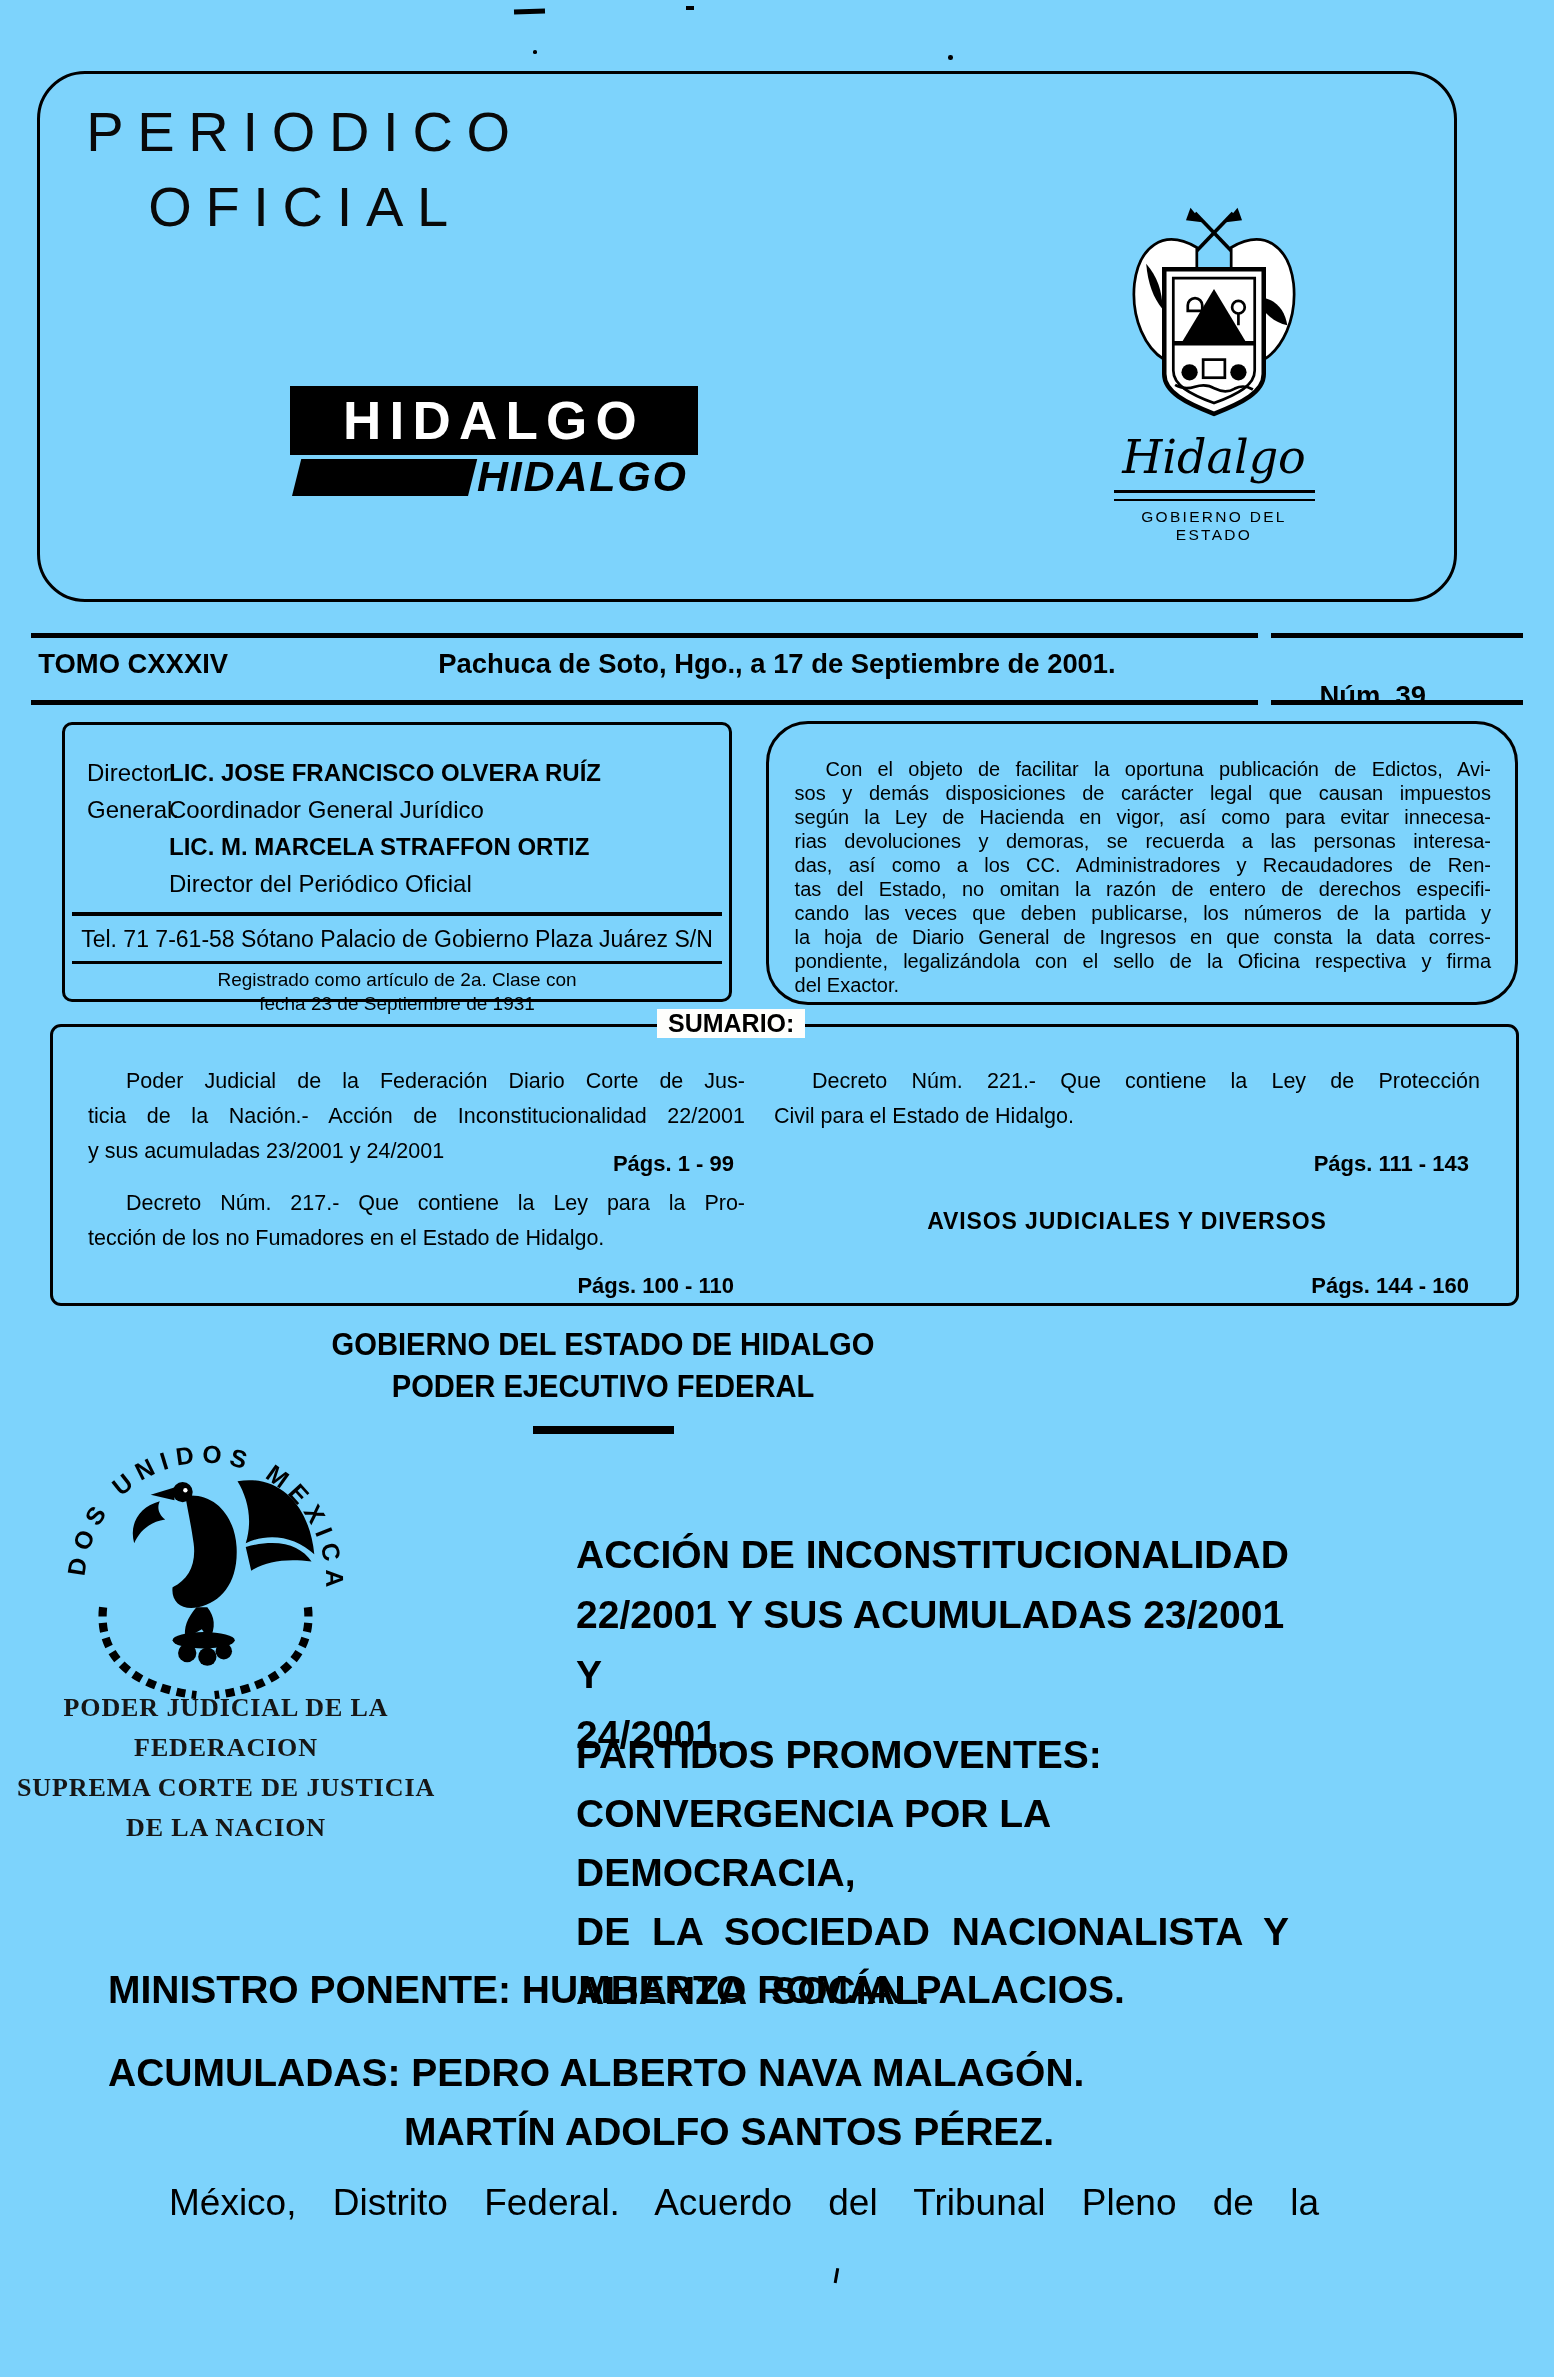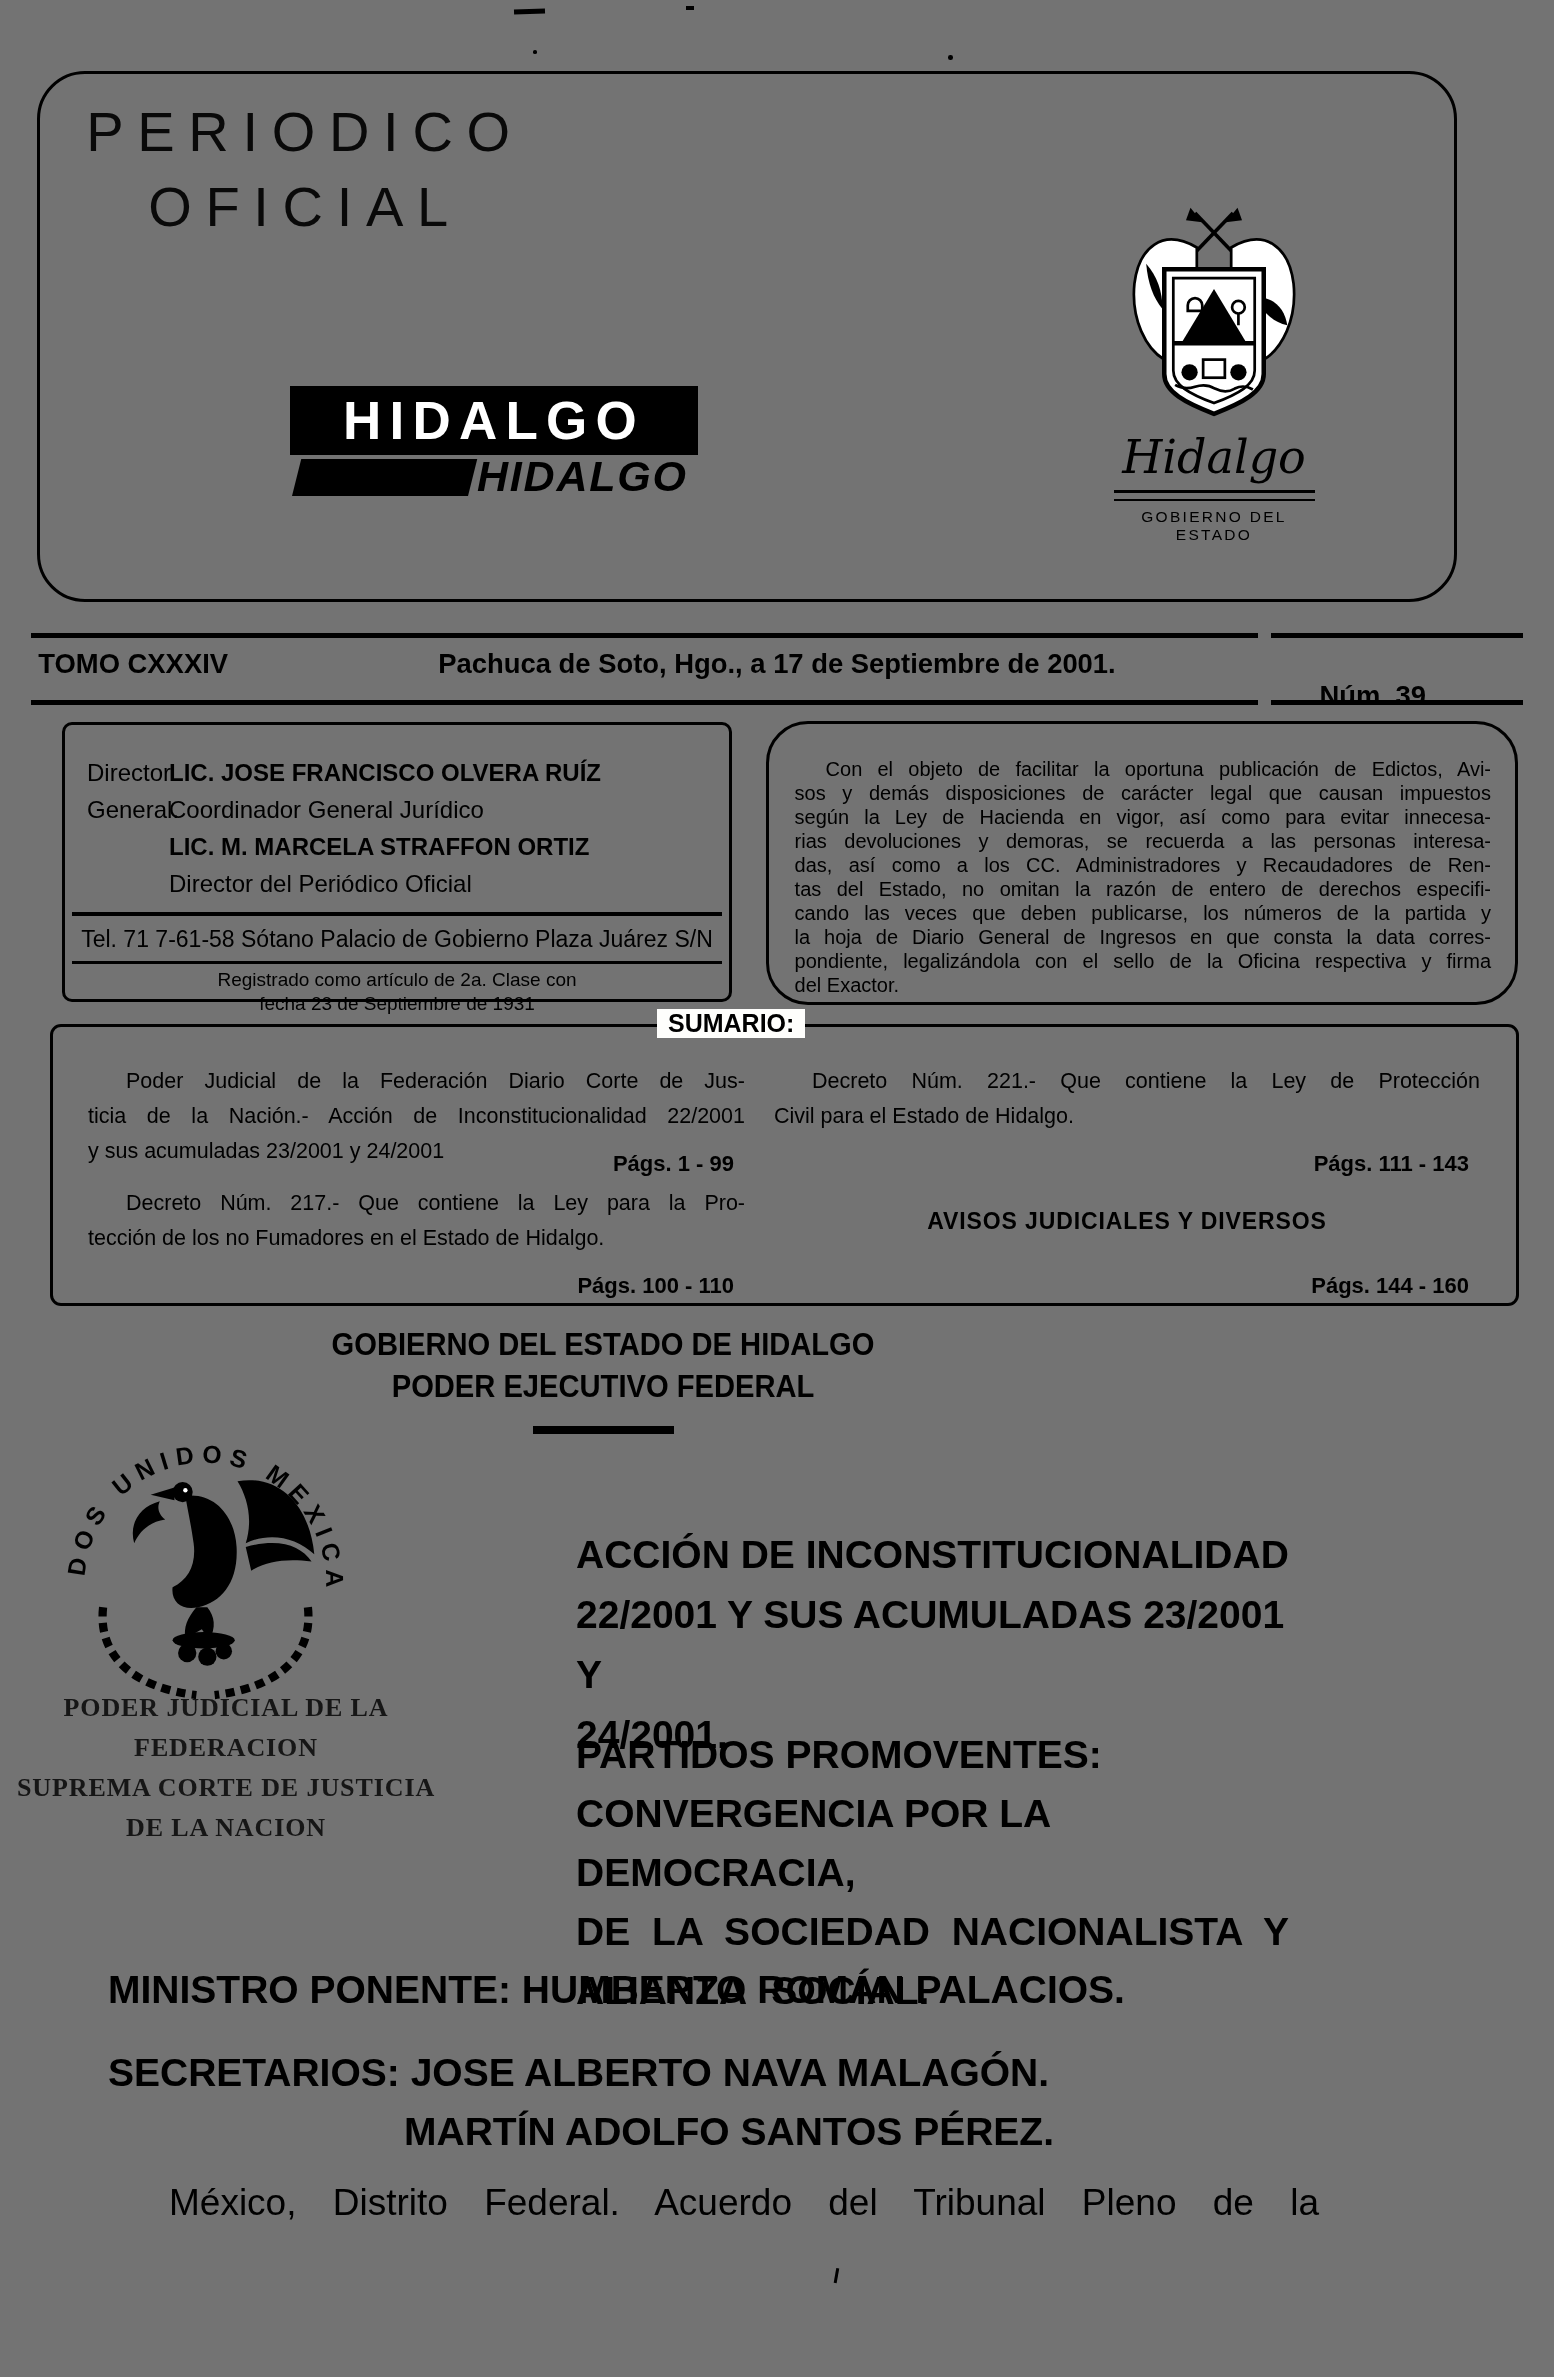--- a/index.html
+++ b/index.html
@@ -1,19 +1,19 @@
 <!DOCTYPE html>
 <html style="font-size:14.6px"><head>
 <meta charset="utf-8">
 <title>Periodico Oficial Hidalgo</title>
 <style>
   html,body { margin:0; padding:0; background:#9a9a9a; }
   .page {
     position:relative; width:1554px; height:2377px; margin:0 auto;
-    background:#737373; color:#000;
+    background:#7dd3fc; color:#000;
     font-family:"Liberation Sans", sans-serif;
     overflow:hidden;
   }
   
   .masthead {
     position:absolute; left:37px; top:71px; width:1414px; height:525px;
     border:3.7px solid #000; border-radius:48px;
   }
   .gz-title {
     position:absolute; left:41px; top:20px; width:448px;
@@ -306,21 +306,21 @@
       <div>22/2001 Y SUS ACUMULADAS 23/2001 Y</div>
       <div>24/2001.</div>
     </div>
   <div class="parties-block">
       <div>PARTIDOS PROMOVENTES:</div>
       <div>CONVERGENCIA POR LA DEMOCRACIA,</div>
       <div>DE LA SOCIEDAD NACIONALISTA Y</div>
       <div>ALIANZA SOCIAL.</div>
     </div>
   <div class="minister-line">MINISTRO PONENTE: HUMBERTO ROMÁN PALACIOS.</div>
-  <div class="secretaries-line1">SECRETARIOS: JOSE ALBERTO NAVA MALAGÓN.</div>
+  <div class="secretaries-line1">ACUMULADAS: PEDRO ALBERTO NAVA MALAGÓN.</div>
   <div class="secretaries-line2">MARTÍN ADOLFO SANTOS PÉREZ.</div>
   <div class="final-para">México, Distrito Federal. Acuerdo del Tribunal Pleno de la</div>
 
   <div class="speck sp1"></div>
   <div class="speck sp2"></div>
   <div class="speck sp3"></div>
   <div class="speck sp4"></div>
   <div class="speck scan-mark"></div>
 </div>
 

